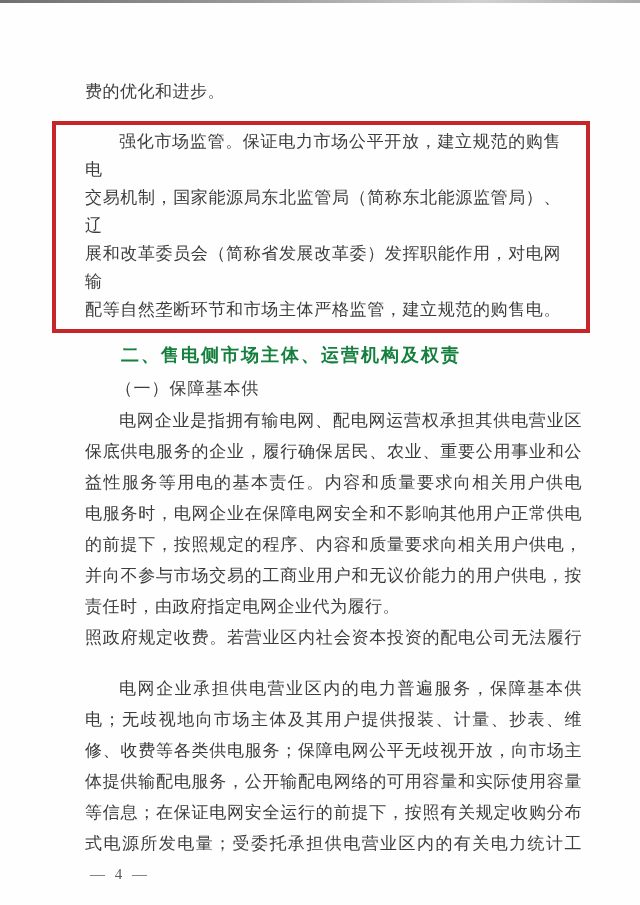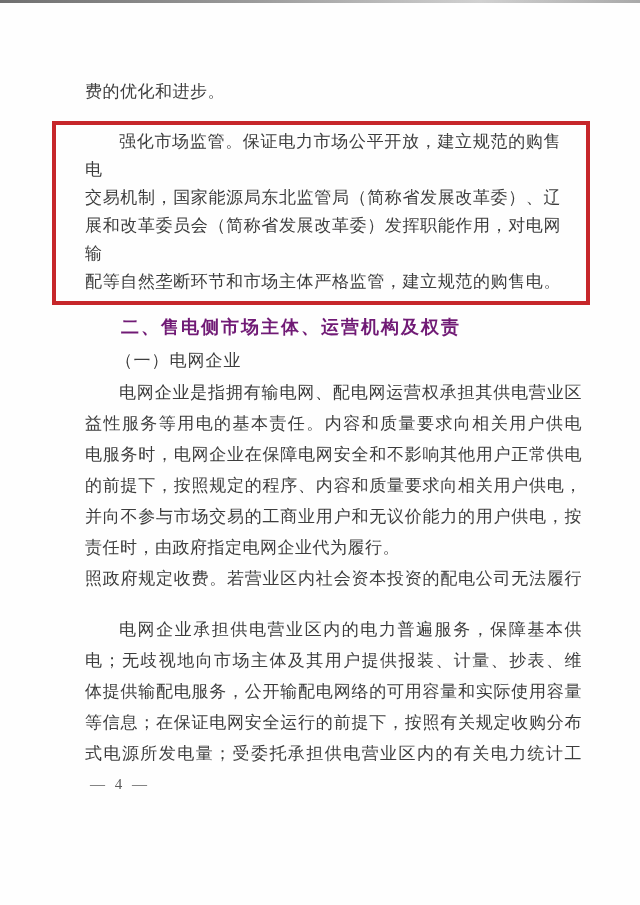--- a/index.html
+++ b/index.html
@@ -46,21 +46,21 @@
   }
   .redbox .line { line-height: 28px; }
   .heading {
     margin-top: 6px;
     font-family: "Liberation Sans", "DejaVu Sans", sans-serif;
     font-weight: bold;
     font-size: 18px;
     letter-spacing: 2px;
     line-height: 32px;
     text-indent: 2em;
-    color: #701a75;
+    color: #15803d;
   }
   .subheading {
     margin-top: 2px;
     font-size: 17px;
     line-height: 32px;
     text-indent: 1.8em;
     letter-spacing: 1px;
   }
   .para + .para { margin-top: 20px; }
   .footer {
@@ -80,43 +80,45 @@
 
   <div class="content">
 
     <div class="para">
         <div class="line short">费的优化和进步。</div>
       </div>
 
     <div class="redbox" style="border-color: rgb(198, 38, 42);">
       <div class="para">
           <div class="line indent">强化市场监管。保证电力市场公平开放，建立规范的购售电</div>
-          <div class="line">交易机制，国家能源局东北监管局（简称省发展改革委）、辽</div>
+          <div class="line">交易机制，国家能源局东北监管局（简称东北能源监管局）、辽</div>
           <div class="line">展和改革委员会（简称省发展改革委）发挥职能作用，对电网输</div>
           <div class="line">配等自然垄断环节和市场主体严格监管，建立规范的购售电。</div>
         </div>
     </div>
 
     <div class="heading">二、售电侧市场主体、运营机构及权责</div>
 
-    <div class="subheading">（一）电网企业</div>
+    <div class="subheading">（一）保障基本供</div>
 
     <div class="para">
         <div class="line indent">电网企业是指拥有输电网、配电网运营权承担其供电营业区</div>
+        <div class="line">保底供电服务的企业，履行确保居民、农业、重要公用事业和公</div>
         <div class="line">益性服务等用电的基本责任。内容和质量要求向相关用户供电</div>
         <div class="line">电服务时，电网企业在保障电网安全和不影响其他用户正常供电</div>
         <div class="line">的前提下，按照规定的程序、内容和质量要求向相关用户供电，</div>
         <div class="line">并向不参与市场交易的工商业用户和无议价能力的用户供电，按</div>
         <div class="line short">责任时，由政府指定电网企业代为履行。</div>
         <div class="line">照政府规定收费。若营业区内社会资本投资的配电公司无法履行</div>
       </div>
 
     <div class="para">
         <div class="line indent">电网企业承担供电营业区内的电力普遍服务，保障基本供</div>
         <div class="line">电；无歧视地向市场主体及其用户提供报装、计量、抄表、维</div>
+        <div class="line">修、收费等各类供电服务；保障电网公平无歧视开放，向市场主</div>
         <div class="line">体提供输配电服务，公开输配电网络的可用容量和实际使用容量</div>
         <div class="line">等信息；在保证电网安全运行的前提下，按照有关规定收购分布</div>
         <div class="line">式电源所发电量；受委托承担供电营业区内的有关电力统计工</div>
       </div>
 
     <div class="footer">— 4 —</div>
 
   </div>
 </div>
 

